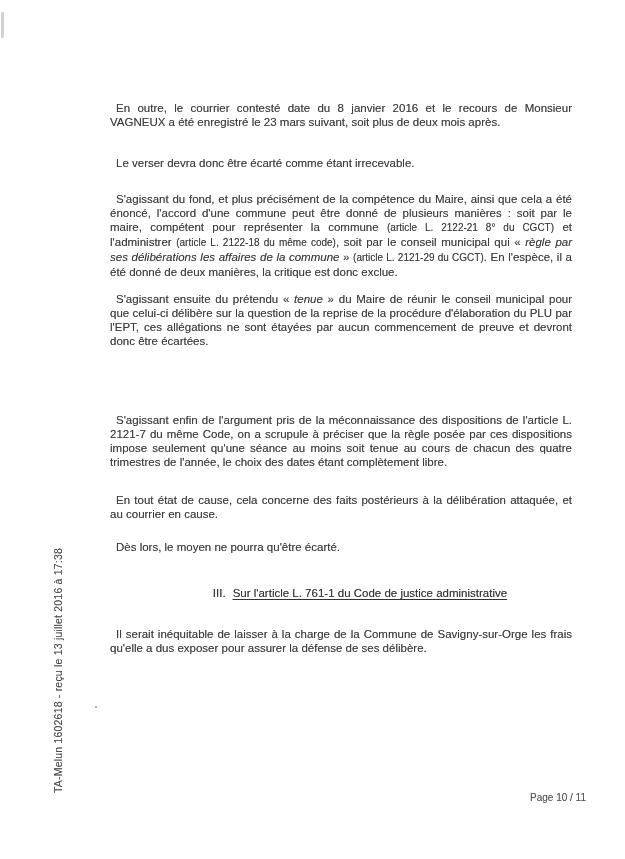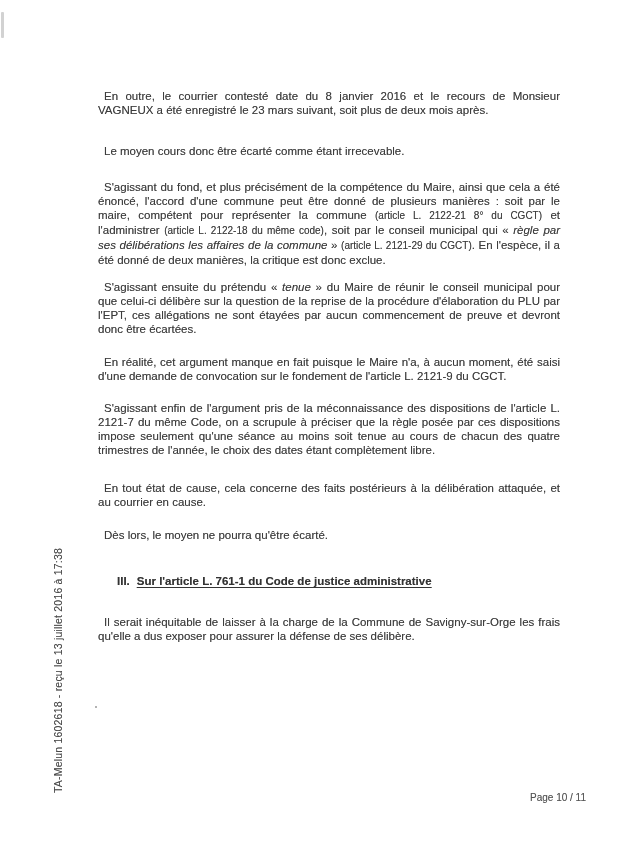--- a/index.html
+++ b/index.html
@@ -17,33 +17,33 @@
     overflow: hidden;
     font-family: "Liberation Sans", "DejaVu Sans", sans-serif;
     color: #3c3c3c;
     -webkit-font-smoothing: antialiased;
   }
   
   .para {
     position: absolute;
     left: 98px;
     width: 462px;
-    margin: 0;
+    margin: 12px;
     font-size: 11.5px;
     line-height: 14px;
     text-align: justify;
     text-indent: 6px;
     color: #3c3c3c;
     text-shadow: 0 0 0.45px rgba(70,70,70,0.55); 
   }
   .para .small { font-size: 10px; }
   .para .italic { font-style: italic; }
   .heading {
-    font-weight: bold;
-    text-align: left;
+    font-weight: normal;
+    text-align: center;
     text-indent: 0;
     padding-left: 19px;
     color: #333333;
   }
   .heading .num { margin-right: 7px; }
   .heading .title { text-decoration: underline; text-underline-offset: 2px; }
   
   .stamp {
     position: absolute;
     left: 52px;
@@ -76,27 +76,26 @@
 </style>
 </head>
 <body>
 
 <div class="page">
 
   <div class="stamp">TA-Melun 1602618 - reçu le 13 juillet 2016 à 17:38</div>
 
   <p class="para" style="top:89px"><span>En outre, le courrier contesté date du 8 janvier 2016 et le recours de Monsieur VAGNEUX a été enregistré le 23 mars suivant, soit plus de deux mois après.</span></p>
 
-  <p class="para" style="top:144px"><span>Le moyen cours donc être écarté comme étant irrecevable.</span></p>
+  <p class="para" style="top:144px"><span>Le verser devra donc être écarté comme étant irrecevable.</span></p>
 
   <p class="para" style="top:180px"><span>S'agissant du fond, et plus précisément de la compétence du Maire, ainsi que cela a été énoncé, l'accord d'une commune peut être donné de plusieurs manières : soit par le maire, compétent pour représenter la commune </span><span class="small">(article L. 2122-21 8° du CGCT)</span><span> et l'administrer </span><span class="small">(article L. 2122-18 du même code)</span><span>, soit par le conseil municipal qui « </span><span class="italic">règle par ses délibérations les affaires de la commune</span><span> » </span><span class="small">(article L. 2121-29 du CGCT)</span><span>. En l'espèce, il a été donné de deux manières, la critique est donc exclue.</span></p>
 
   <p class="para" style="top:280px"><span>S'agissant ensuite du prétendu « </span><span class="italic">tenue</span><span> » du Maire de réunir le conseil municipal pour que celui-ci délibère sur la question de la reprise de la procédure d'élaboration du PLU par l'EPT, ces allégations ne sont étayées par aucun commencement de preuve et devront donc être écartées.</span></p>
 
-  <p class="para" style="top:355px"><span>En réalité, cet argument manque en fait puisque le Maire n'a, à aucun moment, été saisi d'une demande de convocation sur le fondement de l'article L. 2121-9 du CGCT.</span></p>
 
   <p class="para" style="top:401px"><span>S'agissant enfin de l'argument pris de la méconnaissance des dispositions de l'article L. 2121-7 du même Code, on a scrupule à préciser que la règle posée par ces dispositions impose seulement qu'une séance au moins soit tenue au cours de chacun des quatre trimestres de l'année, le choix des dates étant complètement libre.</span></p>
 
   <p class="para" style="top:481px"><span>En tout état de cause, cela concerne des faits postérieurs à la délibération attaquée, et au courrier en cause.</span></p>
 
   <p class="para" style="top:528px"><span>Dès lors, le moyen ne pourra qu'être écarté.</span></p>
 
   <p class="para heading" style="top:574px">
     <span class="num">III.</span><span class="title">Sur l'article L. 761-1 du Code de justice administrative</span>
   </p>

